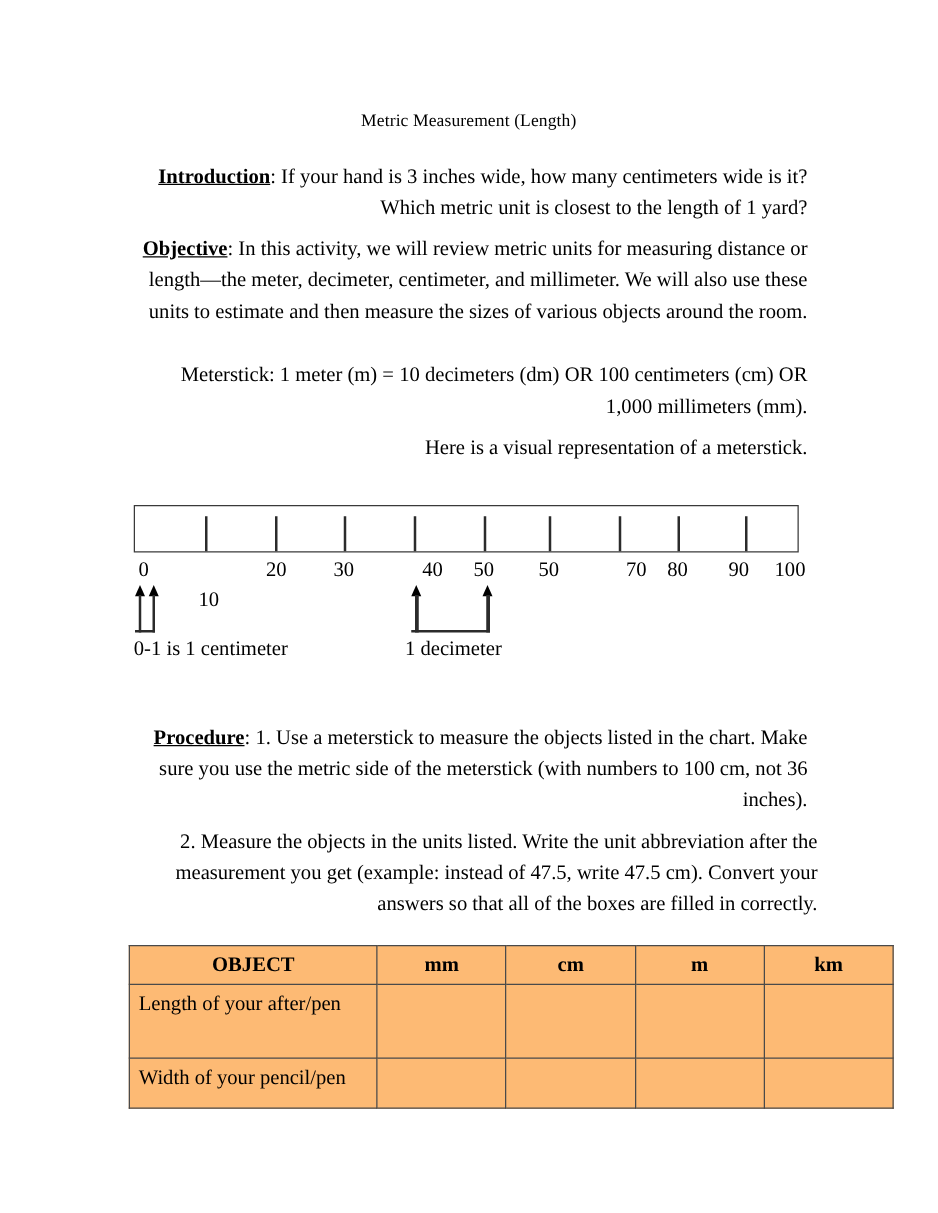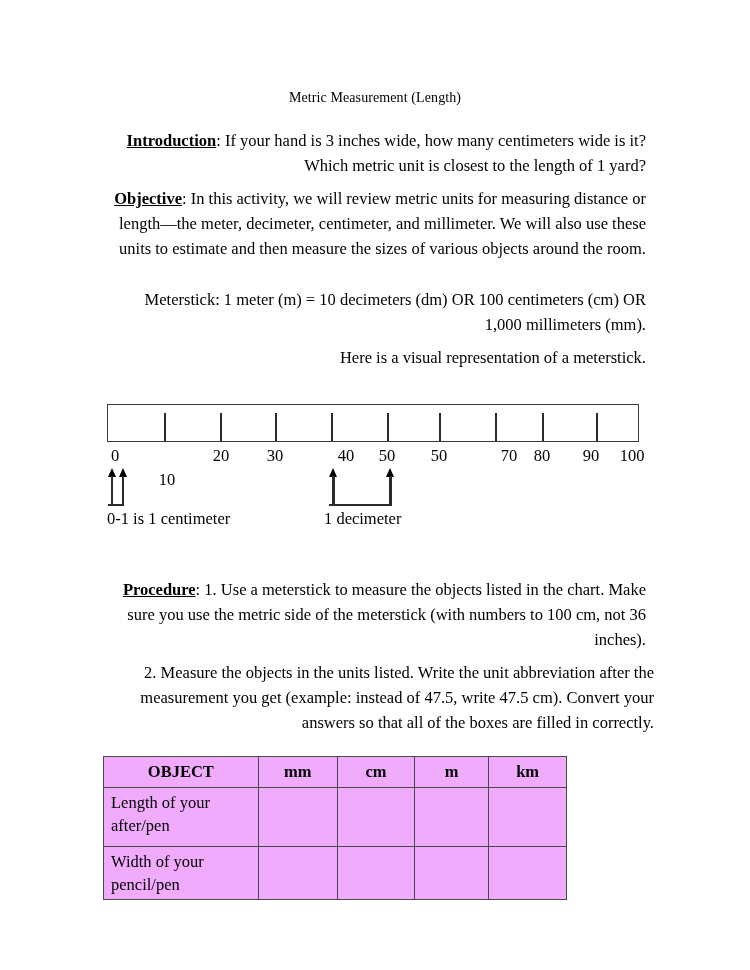--- a/index.html
+++ b/index.html
@@ -137,24 +137,24 @@
     white-space: nowrap;
   }
   #caption-cm { left: 0px;   top: 105px; }
   #caption-dm { left: 217px; top: 105px; }
 
   
   .data-table {
     position: absolute;
     left: 103px;
     top: 756px;
-    width: 464px;
+    width: 612px;
     border-collapse: collapse;
     font-size: 16.5px;
-    background: #f0abfc;
+    background: #fdba74;
   }
   .data-table th,
   .data-table td {
     border: 1.2px solid #4a4a4a;
     padding: 0;
     vertical-align: top;
   }
   .data-table th {
     font-weight: bold;
     text-align: center;

